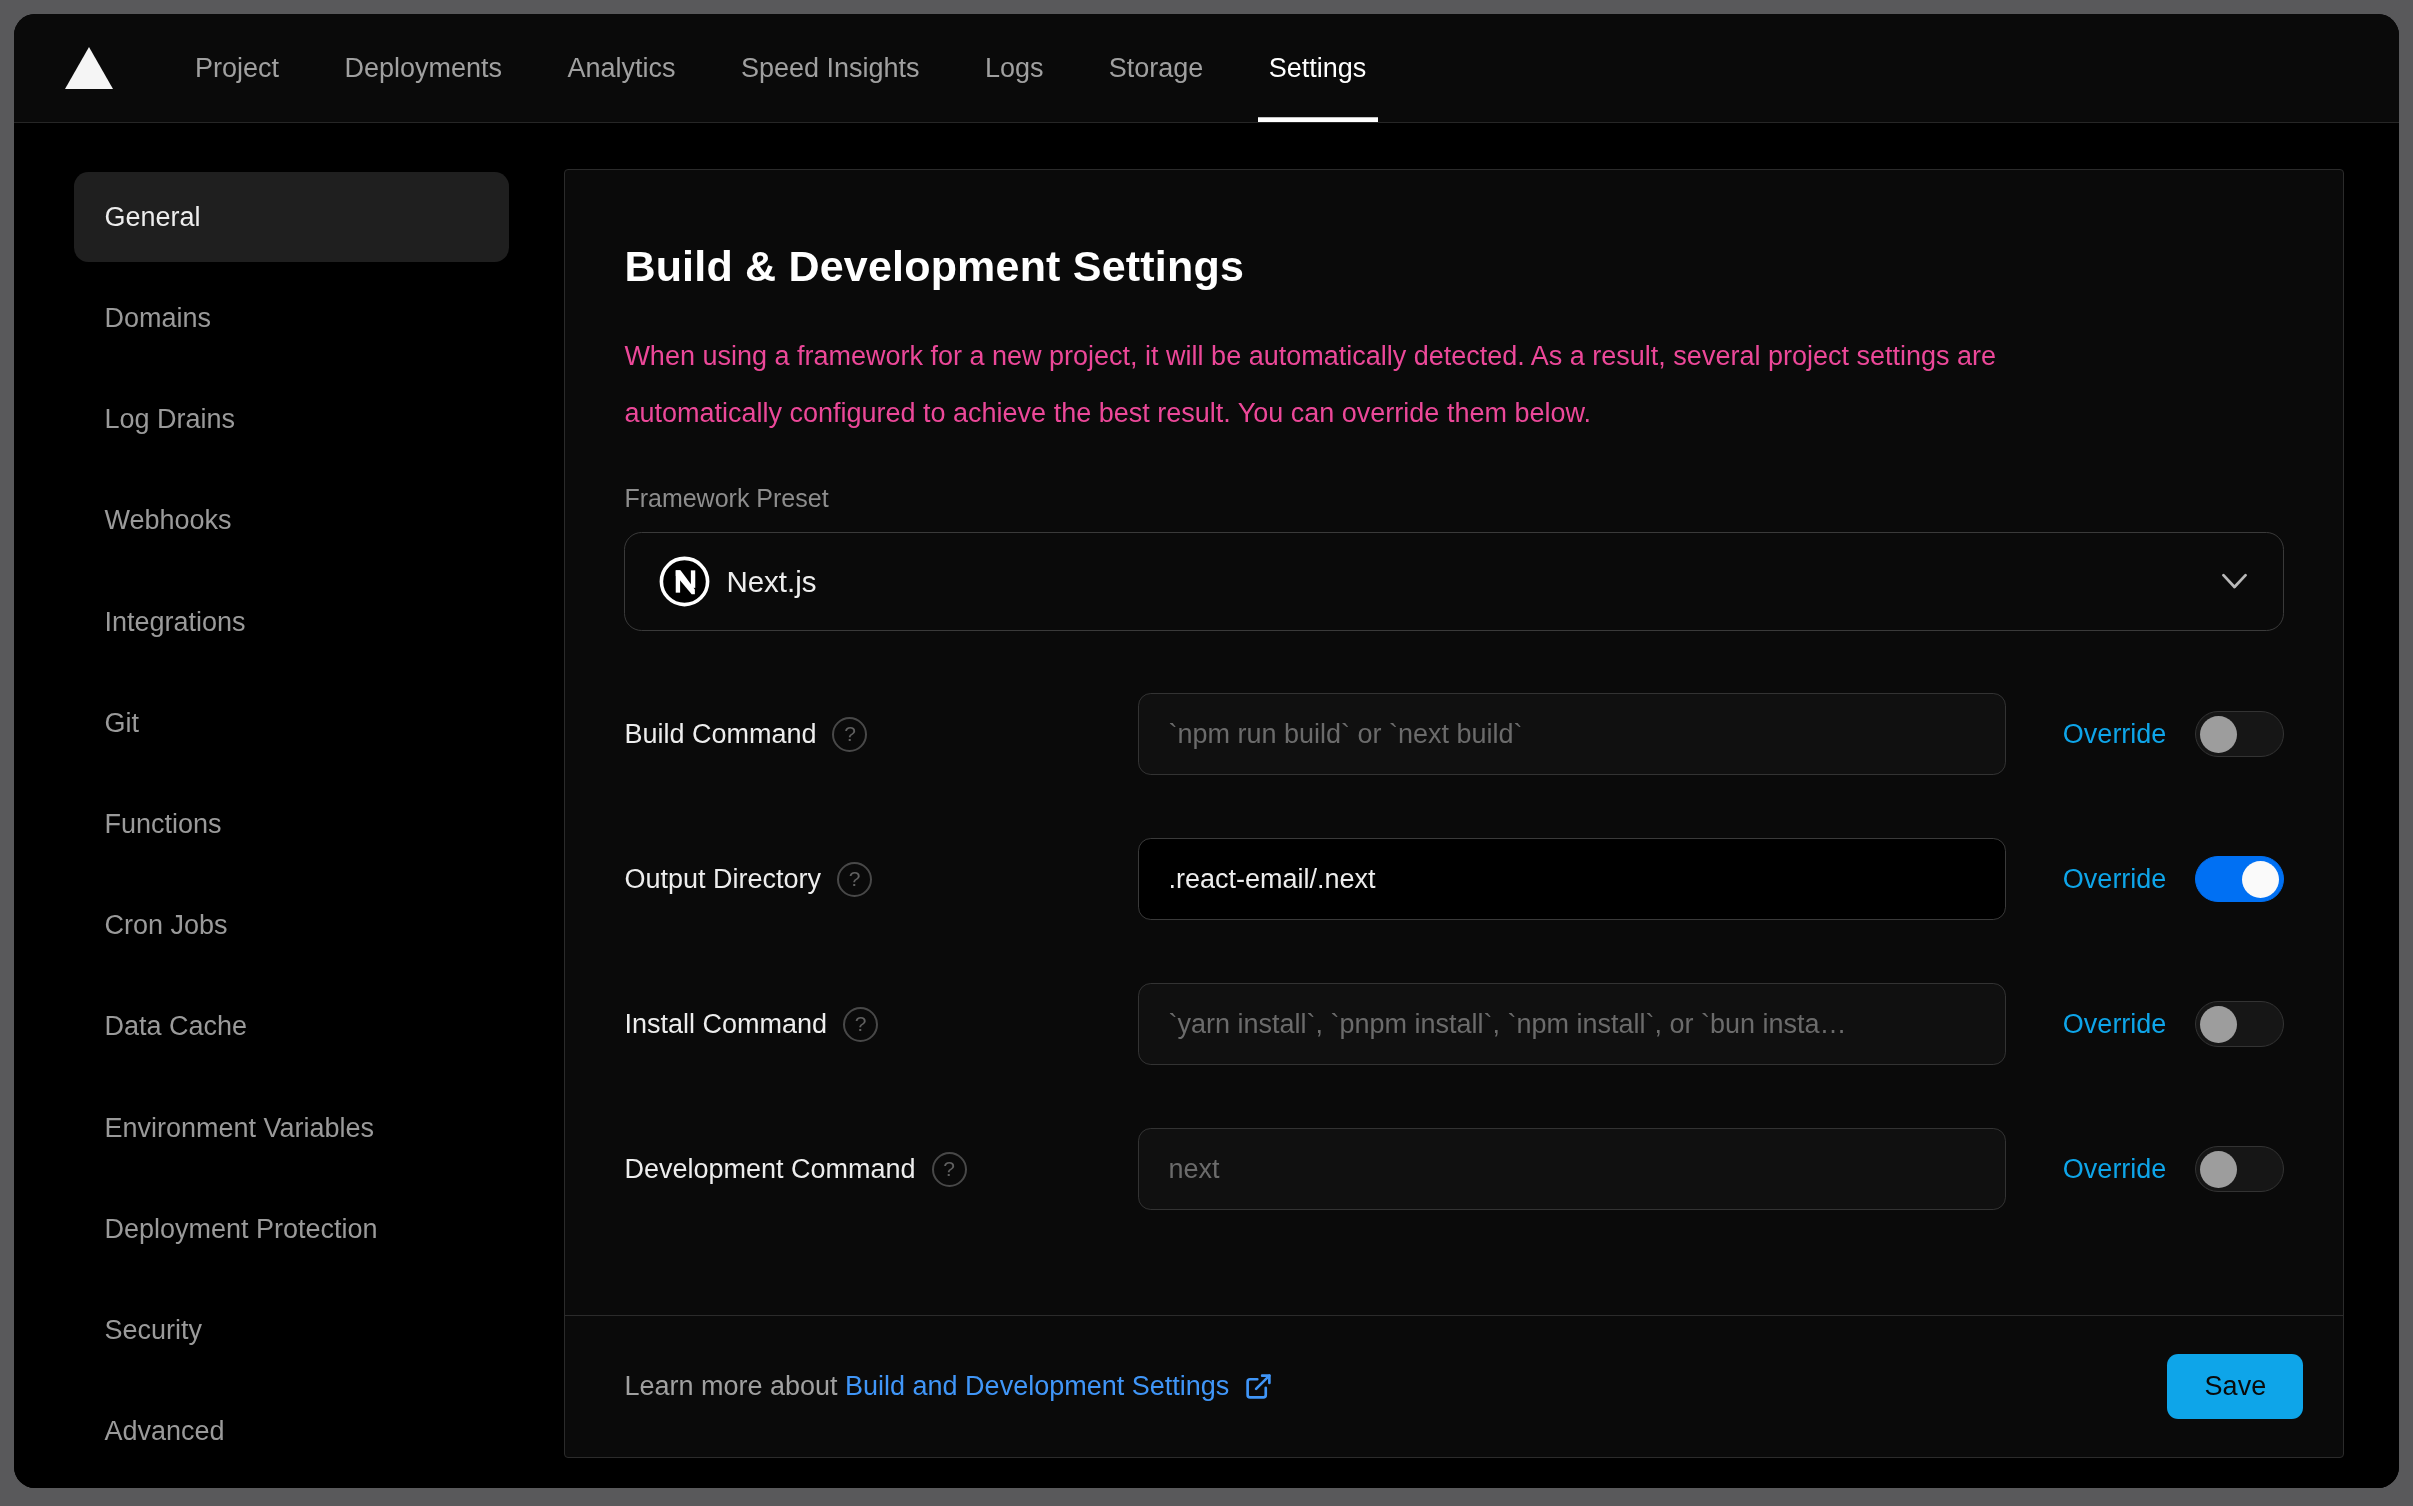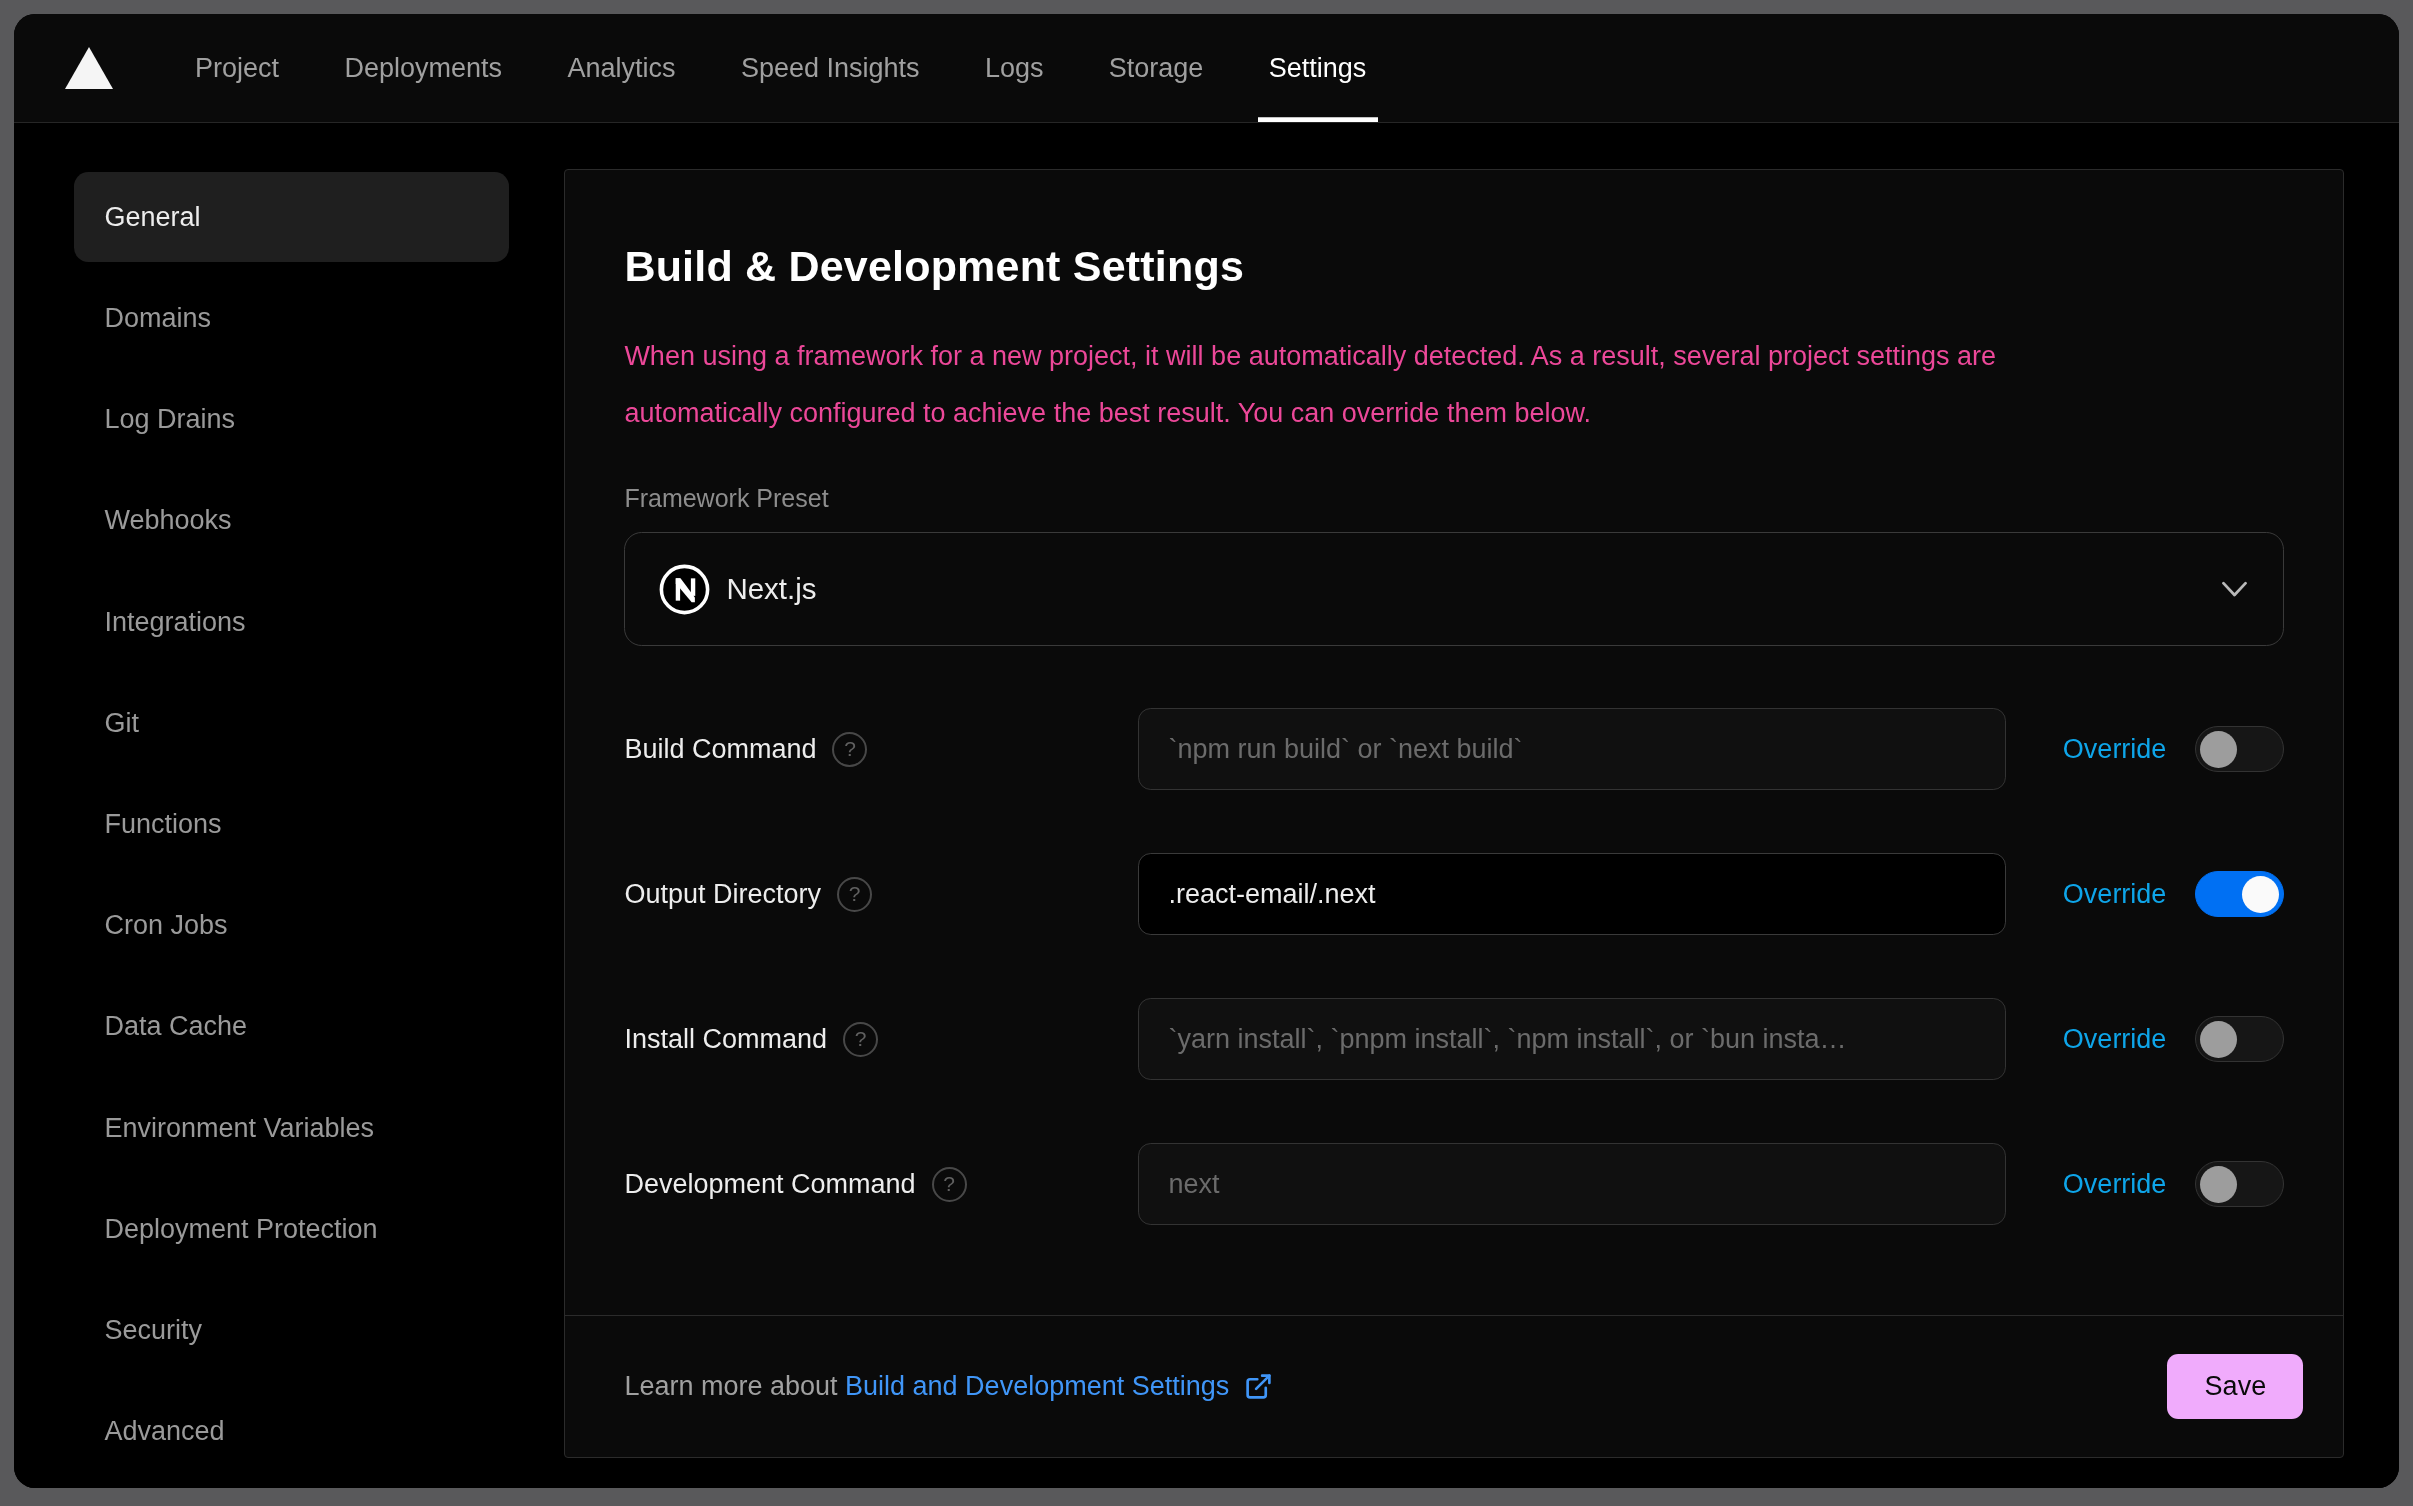--- a/index.html
+++ b/index.html
@@ -66,21 +66,21 @@
     margin:0 0 37px;
     font-size:43px; font-weight:700; color:#ffffff; letter-spacing:0.2px;
   }
   .panel-desc {
     margin:0 0 42px;
     font-size:27px; line-height:57px; color:#ec4899;
     max-width:1477px;
   }
   .fw-label { font-size:25px; color:#8d8d8d; margin-bottom:19px; }
   .select {
-    height:114px;
+    height:99px;
     border:1.6px solid #3a3a3a; border-radius:17.6px;
     display:flex; align-items:center;
     padding:0 34px; cursor:pointer;
   }
   .next-logo { width:51px; height:51px; margin-right:16px; flex:0 0 51px; }
   .select-value { font-size:29.5px; color:#ededed; flex:1; }
   .chevron { width:29px; height:19px; }
   
   .rows { margin-top:62px; }
   .row { display:flex; align-items:center; margin-bottom:63px; }
@@ -132,21 +132,21 @@
     display:flex; align-items:center;
     padding:0 40px 0 59px;
   }
   .footer-text { font-size:27px; color:#a0a0a0; display:flex; align-items:center; white-space:pre; }
   .footer-link { color:#4096f8; display:inline-flex; align-items:center; gap:9.6px; cursor:pointer; }
   .ext-icon { width:29px; height:29px; margin-left:4.8px; }
   .save-btn {
     margin-left:auto;
     width:136px; height:65px;
     border:none; border-radius:11.2px;
-    background:#f0abfc; color:#0a0a0a;
+    background:#0ea5e9; color:#0a0a0a;
     font-size:27px; font-weight:500;
     font-family:"Liberation Sans", sans-serif;
     display:flex; align-items:center; justify-content:center;
     cursor:pointer;
   }
 </style>
 </head>
 <body>
 
 <div class="window">

